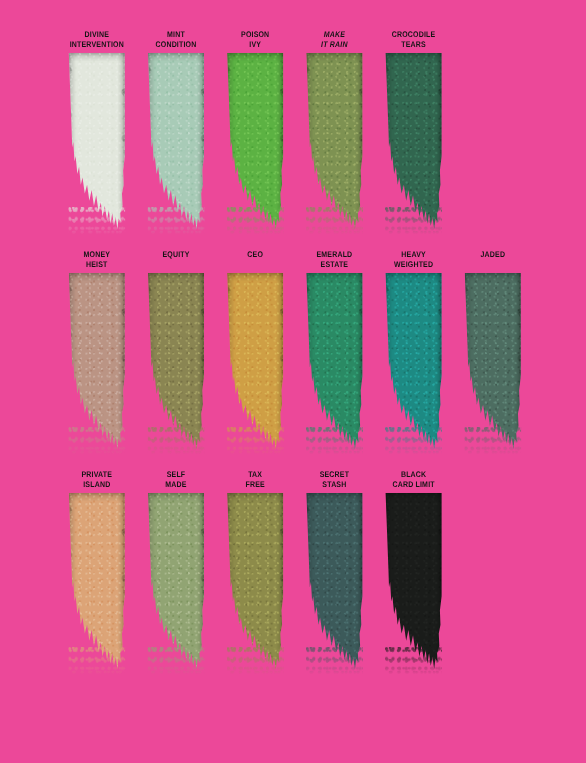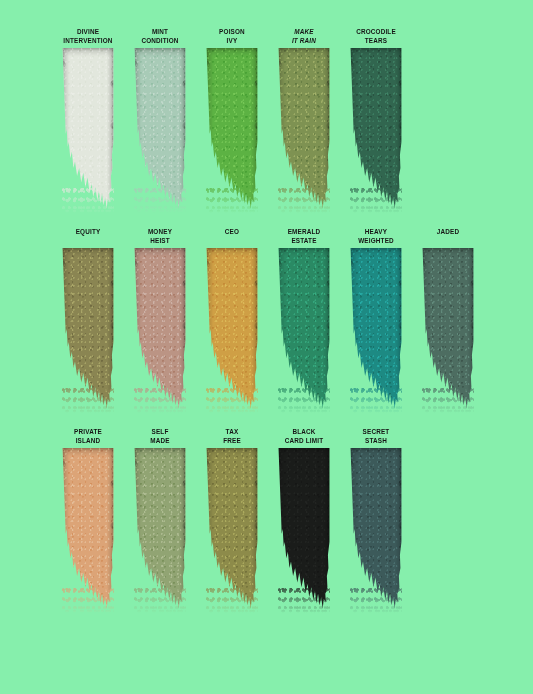--- a/index.html
+++ b/index.html
@@ -12,21 +12,21 @@
     height: 694px;
     overflow: hidden;
     font-family: "Liberation Sans", sans-serif;
     -webkit-font-smoothing: antialiased;
   }
 
   #board {
     position: relative;
     width: 533px;
     height: 694px;
-    background: #86efac;
+    background: #ec4899;
   }
 
   .row {
     position: absolute;
     left: 0;
     width: 533px;
     display: flex;
     justify-content: flex-start;
   }
 
@@ -209,43 +209,43 @@
             <div class="swatch-rim"></div>
             <div class="swatch-edge"></div>
             <div class="swatch-grain"></div>
           </div>
           <div class="swatch-dust" style="--c: #31664f; top: 140px;"></div>
         </div>
       </div>
     </div>
     <div class="row" style="top: 228px; height: 182px; padding-left: 52px;">
       <div class="cell" style="width: 72px;">
-        <div class="cell-label">EQUITY</div>
-        <div class="swatch-wrap" style="top: 20px; height: 162px;">
-          <div class="swatch" style="--c: #8a8552;">
-            <div class="swatch-rim"></div>
-            <div class="swatch-edge"></div>
-            <div class="swatch-grain"></div>
-          </div>
-          <div class="swatch-dust" style="--c: #8a8552; top: 140px;"></div>
-        </div>
-      </div>
-      <div class="cell" style="width: 72px;">
         <div class="cell-label">MONEY
 HEIST</div>
         <div class="swatch-wrap" style="top: 20px; height: 162px;">
           <div class="swatch" style="--c: #bb9484;">
             <div class="swatch-rim"></div>
             <div class="swatch-edge"></div>
             <div class="swatch-grain"></div>
           </div>
           <div class="swatch-dust" style="--c: #bb9484; top: 140px;"></div>
         </div>
       </div>
       <div class="cell" style="width: 72px;">
+        <div class="cell-label">EQUITY</div>
+        <div class="swatch-wrap" style="top: 20px; height: 162px;">
+          <div class="swatch" style="--c: #8a8552;">
+            <div class="swatch-rim"></div>
+            <div class="swatch-edge"></div>
+            <div class="swatch-grain"></div>
+          </div>
+          <div class="swatch-dust" style="--c: #8a8552; top: 140px;"></div>
+        </div>
+      </div>
+      <div class="cell" style="width: 72px;">
         <div class="cell-label">CEO</div>
         <div class="swatch-wrap" style="top: 20px; height: 162px;">
           <div class="swatch" style="--c: #cf9f45;">
             <div class="swatch-rim"></div>
             <div class="swatch-edge"></div>
             <div class="swatch-grain"></div>
           </div>
           <div class="swatch-dust" style="--c: #cf9f45; top: 140px;"></div>
         </div>
       </div>
@@ -316,37 +316,37 @@
         <div class="swatch-wrap" style="top: 20px; height: 162px;">
           <div class="swatch" style="--c: #8d8b4a;">
             <div class="swatch-rim"></div>
             <div class="swatch-edge"></div>
             <div class="swatch-grain"></div>
           </div>
           <div class="swatch-dust" style="--c: #8d8b4a; top: 140px;"></div>
         </div>
       </div>
       <div class="cell" style="width: 72px;">
+        <div class="cell-label">SECRET
+STASH</div>
+        <div class="swatch-wrap" style="top: 20px; height: 162px;">
+          <div class="swatch" style="--c: #3c5a5a;">
+            <div class="swatch-rim"></div>
+            <div class="swatch-edge"></div>
+            <div class="swatch-grain"></div>
+          </div>
+          <div class="swatch-dust" style="--c: #3c5a5a; top: 140px;"></div>
+        </div>
+      </div>
+      <div class="cell" style="width: 72px;">
         <div class="cell-label">BLACK
 CARD LIMIT</div>
         <div class="swatch-wrap" style="top: 20px; height: 162px;">
           <div class="swatch" style="--c: #1a1c1a;">
             <div class="swatch-rim"></div>
             <div class="swatch-edge"></div>
             <div class="swatch-grain"></div>
           </div>
           <div class="swatch-dust" style="--c: #1a1c1a; top: 140px;"></div>
         </div>
       </div>
-      <div class="cell" style="width: 72px;">
-        <div class="cell-label">SECRET
-STASH</div>
-        <div class="swatch-wrap" style="top: 20px; height: 162px;">
-          <div class="swatch" style="--c: #3c5a5a;">
-            <div class="swatch-rim"></div>
-            <div class="swatch-edge"></div>
-            <div class="swatch-grain"></div>
-          </div>
-          <div class="swatch-dust" style="--c: #3c5a5a; top: 140px;"></div>
-        </div>
-      </div>
     </div>
   </div>
 
 </body></html>

